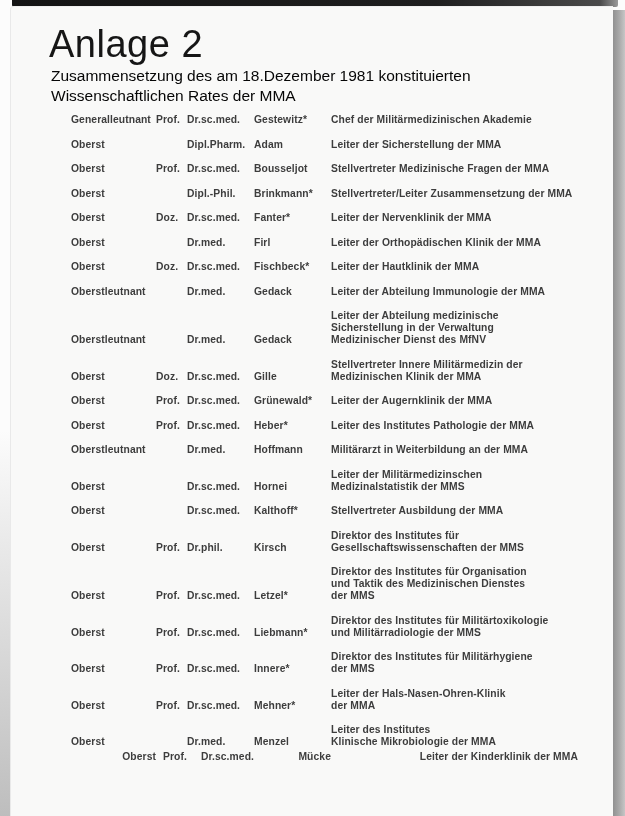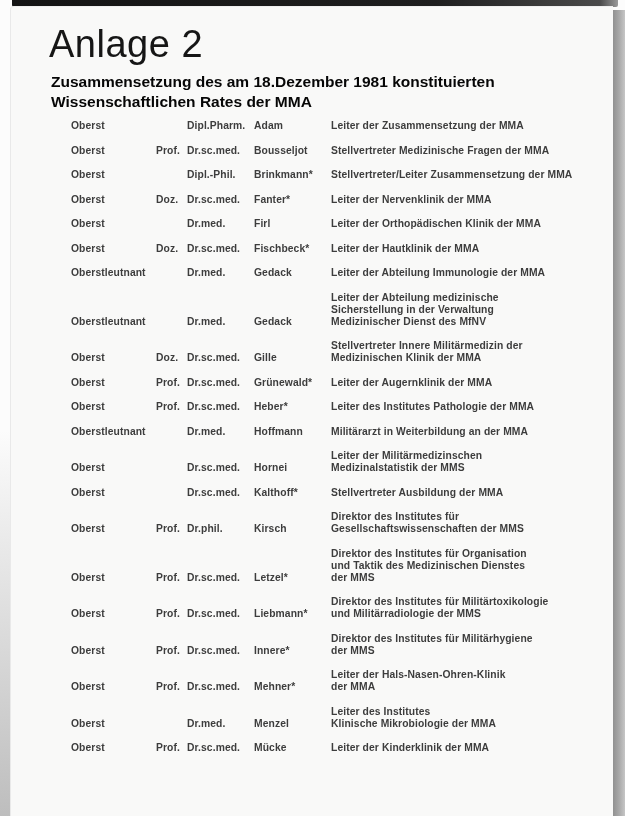--- a/index.html
+++ b/index.html
@@ -34,23 +34,23 @@
     position:absolute;left:0;top:430px;width:10px;height:386px;
     background:linear-gradient(to bottom,rgba(160,160,160,0),rgba(138,138,138,0.55));
   }
   .sheet-inner{padding:18px 0 0 38px;}
   .doc-title{
     margin:0;
     font-size:38px;line-height:38px;font-weight:400;
     letter-spacing:0.5px;color:#161616;
   }
   .doc-subtitle{
-    margin:9px 0 0 2px;
+    margin:3px 0 0 2px;
     max-width:545px;
-    font-size:15.5px;line-height:20px;font-weight:700;
+    font-size:15.5px;line-height:20px;font-weight:400;
     color:#060606;white-space:pre-line;
   }
   .ptable{
     display:table;border-collapse:collapse;
     margin:8px 0 0 22px;
   }
   .trow{display:table-row;}
   .c{
     display:table-cell;vertical-align:bottom;
     padding:12.5px 0 0 0;
@@ -72,27 +72,34 @@
 <div class="topbar"></div>
 <div class="right-shadow"></div>
 <div class="left-shadow"></div>
 
 <div class="sheet">
   <div class="sheet-inner">
     <h1 class="doc-title">Anlage 2</h1>
     <div class="doc-subtitle">Zusammensetzung des am 18.Dezember 1981 konstituierten
 Wissenschaftlichen Rates der MMA</div>
     <div class="ptable" id="ptable">
+  <div class="trow">
+    <div class="c rank">Generalleutnant</div>
+    <div class="c title">Prof.</div>
+    <div class="c degree">Dr.sc.med.</div>
+    <div class="c pname">Gestewitz*</div>
+    <div class="c func">Chef der Militärmedizinischen Akademie</div>
+  </div>
 
   <div class="trow">
     <div class="c rank">Oberst</div>
     <div class="c title"></div>
     <div class="c degree">Dipl.Pharm.</div>
     <div class="c pname">Adam</div>
-    <div class="c func">Leiter der Zusammensetzung der MMA</div>
+    <div class="c func">Leiter der Sicherstellung der MMA</div>
   </div>
 
   <div class="trow">
     <div class="c rank">Oberst</div>
     <div class="c title">Prof.</div>
     <div class="c degree">Dr.sc.med.</div>
     <div class="c pname">Bousseljot</div>
     <div class="c func">Stellvertreter Medizinische Fragen der MMA</div>
   </div>
 

